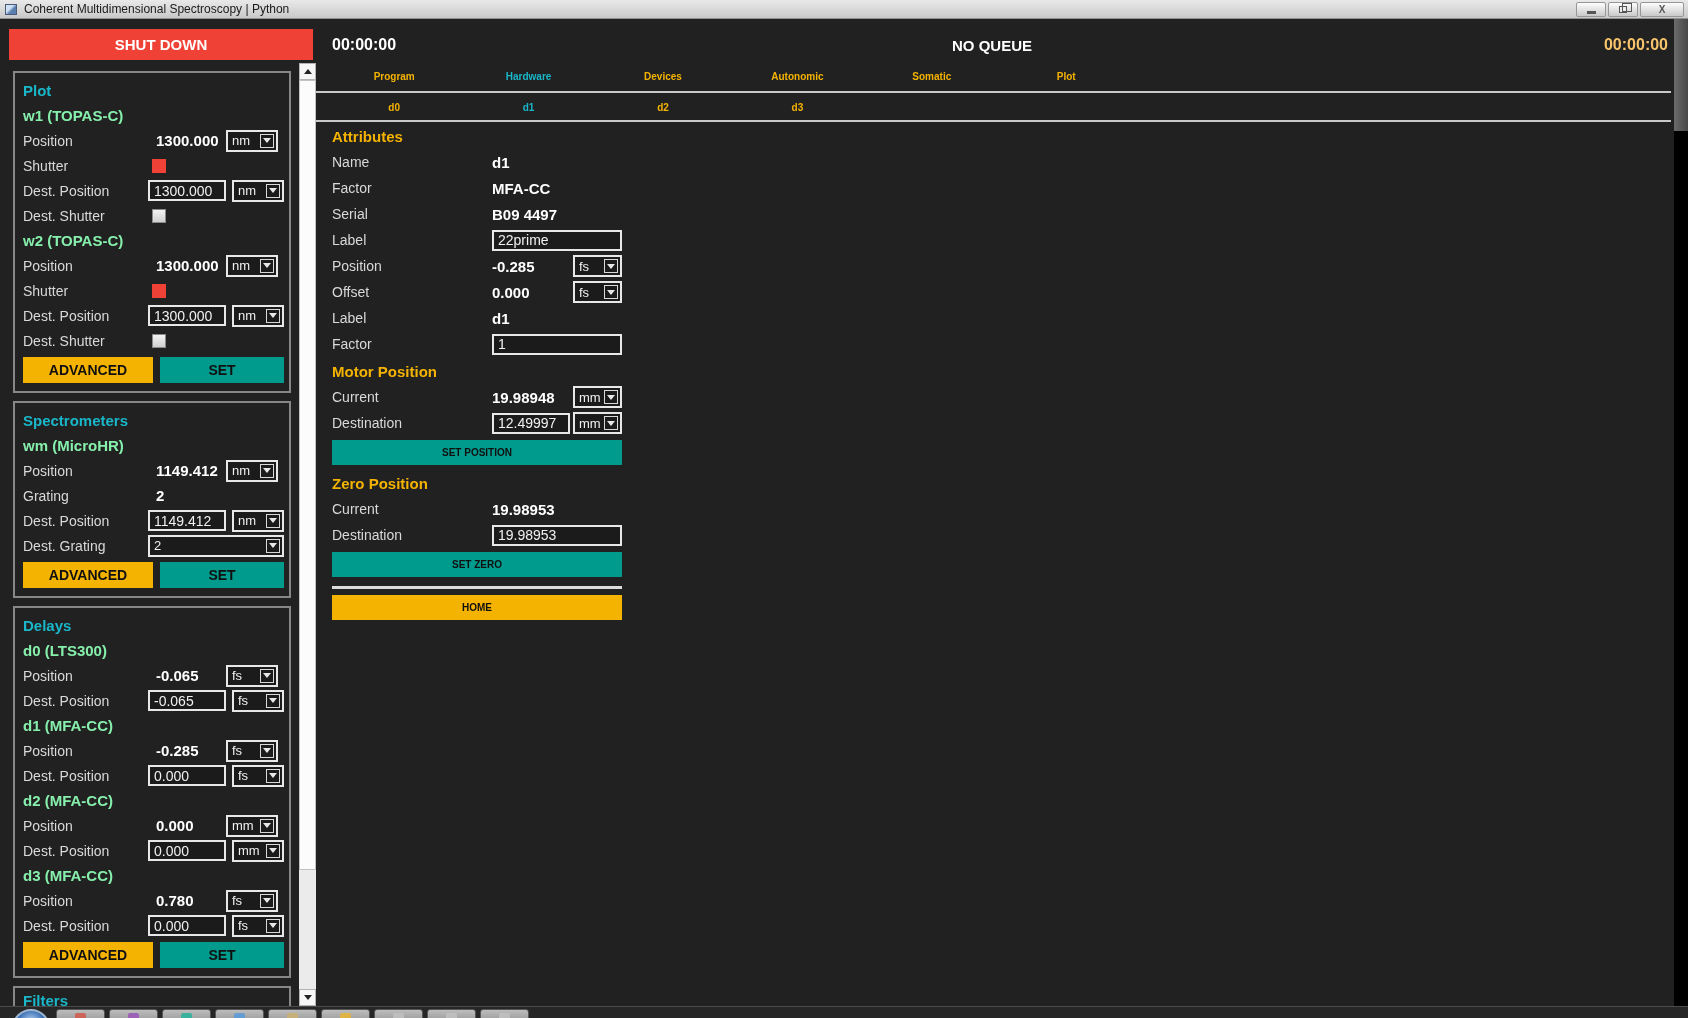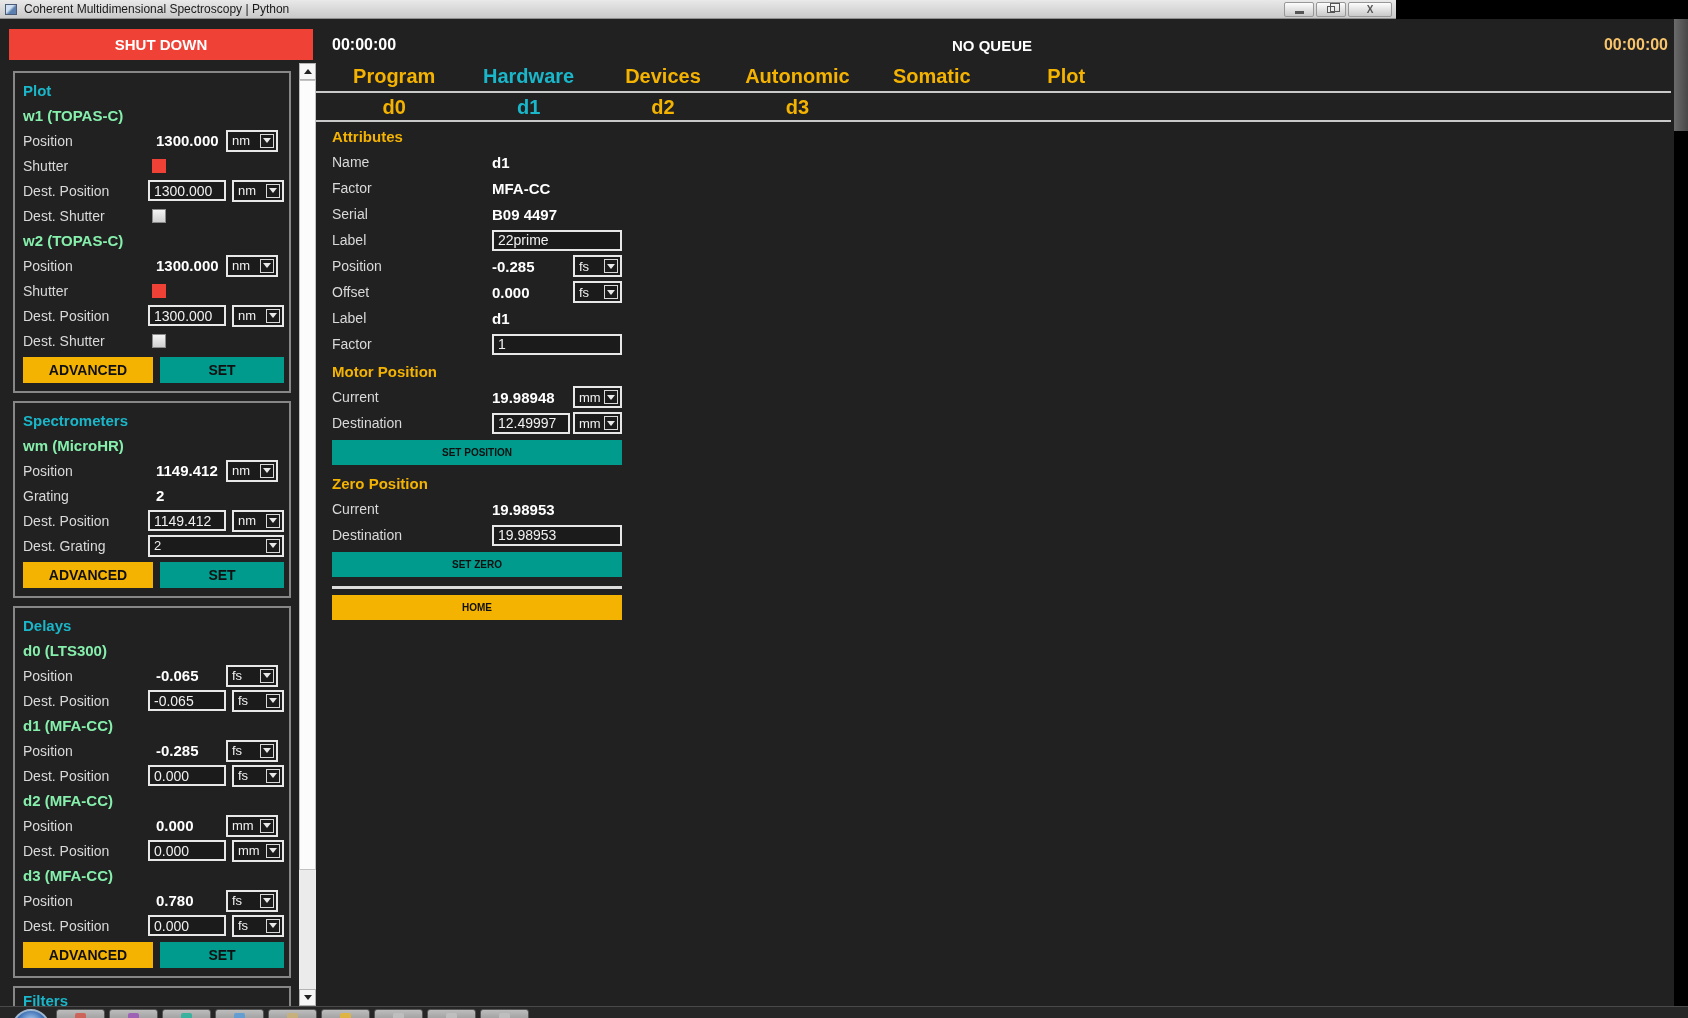--- a/index.html
+++ b/index.html
@@ -1,20 +1,20 @@
 <!DOCTYPE html>
 <html><head>
 <meta charset="utf-8">
 <style>
   * { margin:0; padding:0; box-sizing:border-box; }
   html,body { width:1688px; height:1018px; overflow:hidden; background:#000;
     font-family:"Liberation Sans", sans-serif; }
 
   
-  .titlebar { position:absolute; top:0; left:0; width:1396px; height:19px;
+  .titlebar { position:absolute; top:0; left:0; width:1688px; height:19px;
     background:linear-gradient(#e9e9e9,#c9c9c9); border-bottom:1px solid #8f8f8f;
     display:flex; align-items:center; z-index:60; }
   .app-icon { width:12px; height:11px; margin-left:5px;
     background:linear-gradient(135deg,#cfe0f2 40%,#5b7fae 60%); border:1px solid #4a5a77; }
   .title-text { font-size:12px; color:#1a1a1a; margin-left:7px; }
   .win-controls { position:absolute; right:4px; top:2px; display:flex; gap:2px; }
   .win-btn { width:30px; height:15px; background:linear-gradient(#fdfdfd,#c9c9c9);
     border:1px solid #979797; border-radius:2px; display:flex; align-items:center;
     justify-content:center; color:#555; font-size:10px; font-weight:bold; }
   .win-btn.close { width:44px; }
@@ -32,21 +32,21 @@
     display:flex; align-items:center; justify-content:center; cursor:pointer; }
   .timer-left { position:absolute; left:332px; top:17px; color:#fff; font-weight:bold; font-size:16px; }
   .queue-status { position:absolute; left:313px; width:1358px; top:18px; text-align:center;
     color:#fff; font-weight:bold; font-size:15px; }
   .timer-right { position:absolute; right:20px; top:17px; color:#f7c46c; font-weight:bold; font-size:16px; }
 
   .tabs, .subtabs { position:absolute; left:327px; width:1344px; height:24px;
     display:grid; grid-template-columns:repeat(10,1fr); align-items:center; }
   .tabs { top:45px; }
   .subtabs { top:76px; }
-  .tab { text-align:center; font-weight:bold; font-size:20px; color:#f5b301; cursor:pointer; }
+  .tab { text-align:center; font-weight:bold; font-size:10px; color:#f5b301; cursor:pointer; }
   .tab.active { color:#19b7c9; }
   .hr { position:absolute; left:316px; width:1355px; height:2px; background:#c9c9c9; }
   .hr1 { top:72px; }
   .hr2 { top:101px; }
 
   
   .sidebar { position:absolute; left:13px; top:52px; width:278px; height:935px;
     display:flex; flex-direction:column; gap:8px; overflow:hidden; }
   .box { border:2px solid #878787; padding:6px 5px 8px 8px; background:#212121; flex:0 0 auto; }
   .box.compact { padding-top:3px; }

